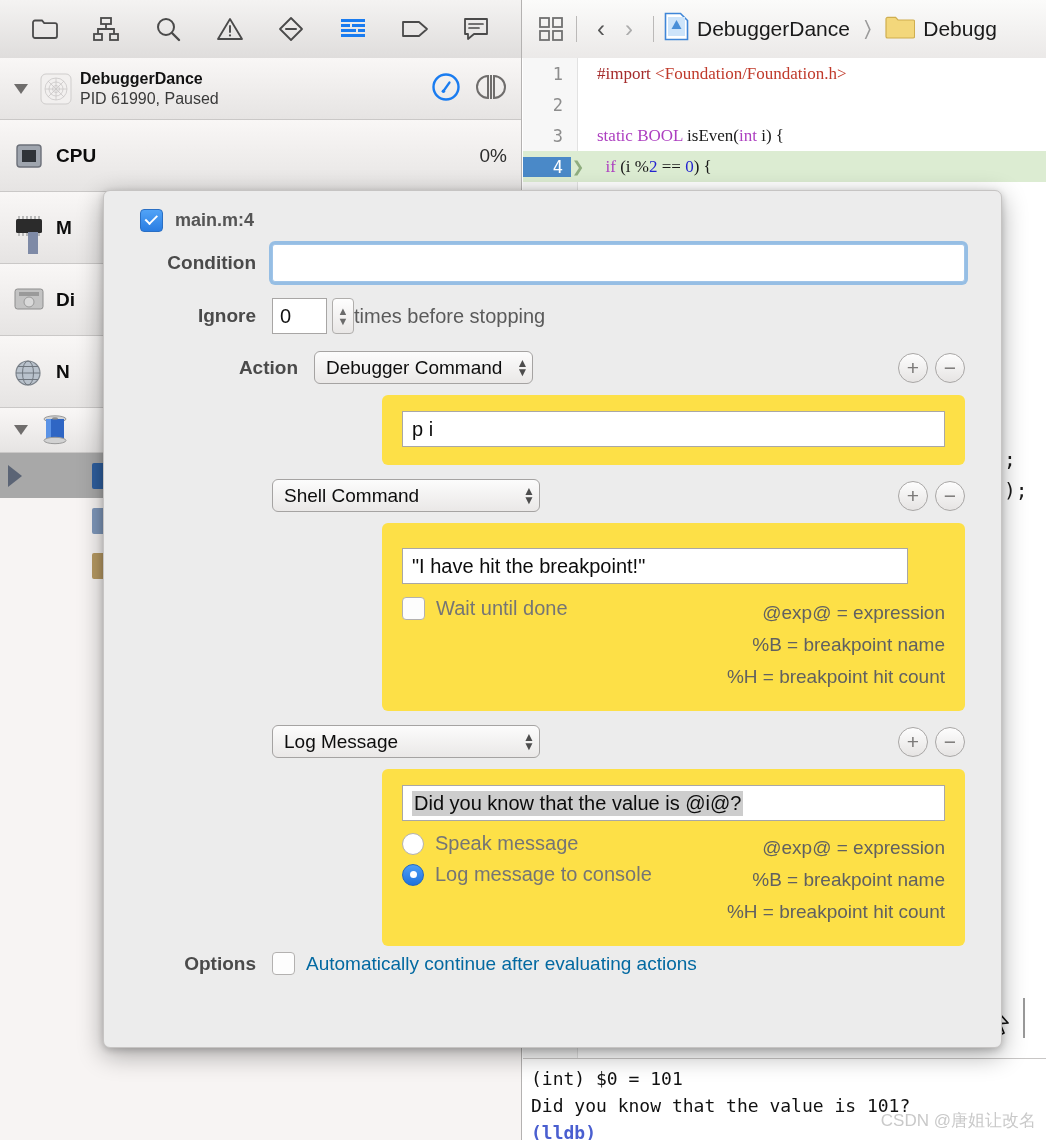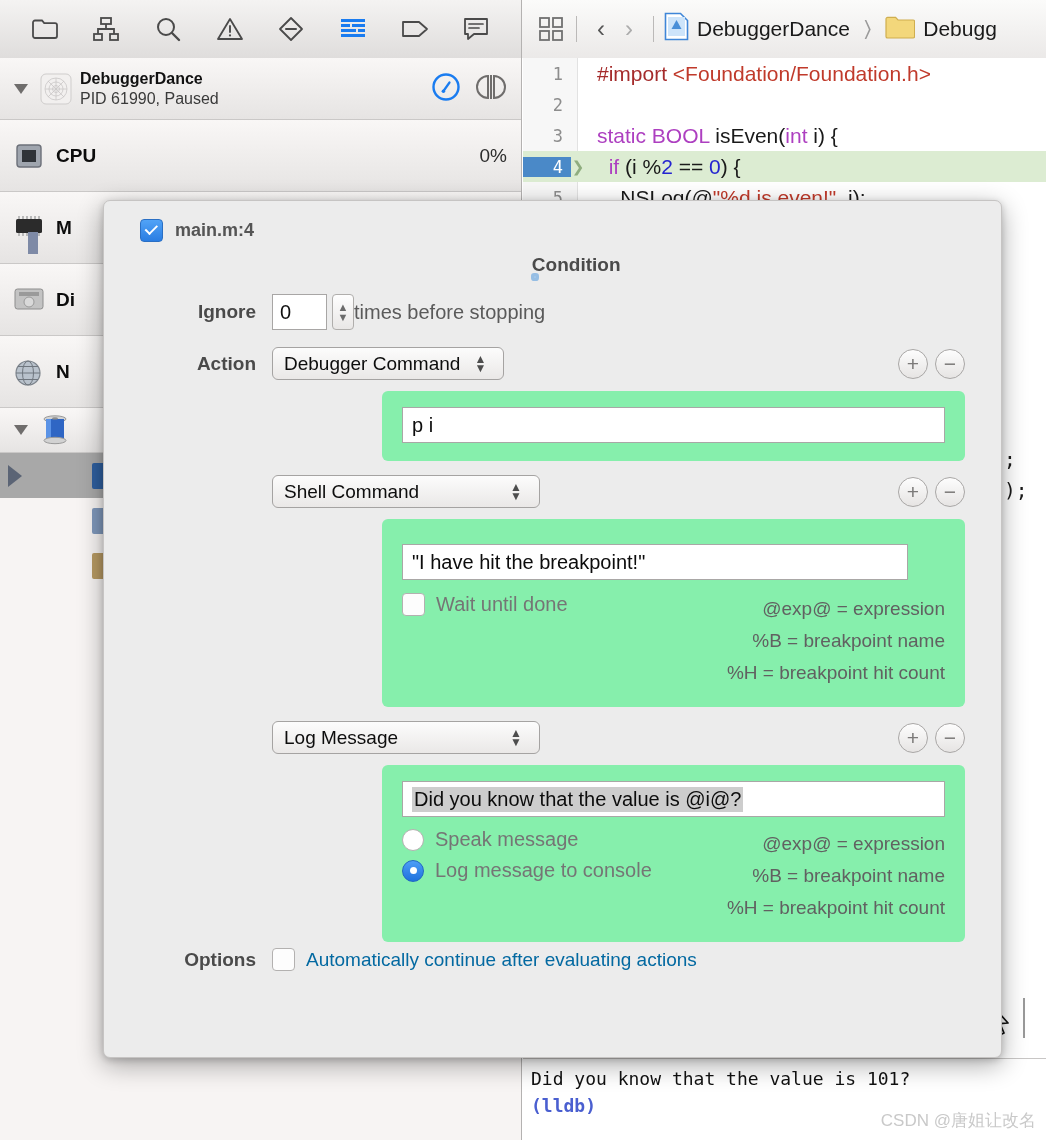--- a/index.html
+++ b/index.html
@@ -88,21 +88,21 @@
   .gutter {
     position: absolute; left: 0; top: 0; width: 55px; height: 100%;
     background: #f7f7f7; border-right: 1px solid #e2e2e2;
   }
   .code-line { position: relative; height: 31px; display: flex; align-items: center; }
   .code-line.hl { background: #dcecd2; }
   .ln { width: 48px; text-align: right; padding-right: 8px; font-family: "DejaVu Sans Mono", monospace;
     font-size: 17px; color: #8d8d8d; flex: none; }
   .code-line.hl .ln { background: #4a89c8; color: #fff; border-radius: 0; }
   .bp-chev { width: 14px; flex: none; color: #8fad7f; font-size: 15px; text-align:center;}
-  .code-txt { font-family: Liberation Sans, sans-serif; font-size: 21px;
+  .code-txt { font-family: Liberation Serif, serif; font-size: 17px;
     white-space: pre; padding-left: 12px; color: #1a1a1a; }
   .k-pre { color: #a52c2c; }
   .k-kw { color: #ad3fc0; }
   .k-num { color: #2424d0; }
   .k-str { color: #c03a2b; }
 
   .code-snips { position: absolute; right: 0; top: 390px; width: 60px;
     font-family: "DejaVu Sans Mono", monospace; font-size: 19.5px; color: #1a1a1a; }
   .code-snips div { height: 31px; text-align: left; padding-left: 18px;}
 
@@ -117,21 +117,21 @@
   .watermark {
     position: absolute; right: 10px; bottom: 6px; font-size: 17px;
     color: #c9c9c9; font-family: "Liberation Sans", sans-serif;
   }
   .cursor-arrow { position: absolute; left: 465px; top: 945px; }
   .caret-line { position: absolute; left: 500px; top: 940px; width: 2px; height: 40px;
     background: #999; }
 
   
   .popover {
-    position: absolute; left: 103px; top: 200px; width: 899px; height: 858px;
+    position: absolute; left: 103px; top: 190px; width: 899px; height: 858px;
     background: #ececec; border-radius: 7px;
     border: 1px solid #c6c4c3;
     box-shadow: 0 7px 26px rgba(0,0,0,0.33), 0 2px 7px rgba(0,0,0,0.18);
   }
   .pop-head { display: flex; align-items: center; gap: 12px; padding: 18px 0 0 36px; }
   .cbx {
     width: 23px; height: 23px; border-radius: 4px; flex: none;
     display: inline-flex; align-items: center; justify-content: center;
   }
   .cbx.on { background: linear-gradient(to bottom,#51a3f7,#2a7de2); border: 1px solid #2a6fc4; }
@@ -139,59 +139,59 @@
   .cbx.on::after {
     content: ""; width: 10px; height: 5px; border-left: 2.6px solid #fff;
     border-bottom: 2.6px solid #fff; transform: rotate(-45deg) translate(1px,-2px);
   }
   .head-title { font-size: 18px; font-weight: bold; color: #555; }
 
   .row { display: flex; align-items: center; }
   .lbl-right { width: 168px; text-align: right; padding-right: 16px;
     font-size: 19px; font-weight: bold; color: #4a4a4a; flex: none; }
 
-  .cond-row { margin-top: 12px; flex-direction: column; }
+  .cond-row { margin-top: 12px; }
   .cond-field {
     height: 38px; flex: 1; margin-right: 36px; background: #fff;
     border: 1px solid #9fc4e8; border-radius: 3px;
     box-shadow: 0 0 0 3px rgba(122,175,226,0.75);
   }
 
   .ign-row { margin-top: 16px; }
   .ign-field {
     width: 55px; height: 36px; background: #fff; border: 1px solid #a8a6a5;
     font-size: 20px; color: #111; padding: 0 7px; display: flex; align-items: center;
   }
   .stepper {
     width: 22px; height: 36px; margin-left: 5px; border-radius: 4px;
     background: linear-gradient(to bottom,#fefefe,#e9e7e6); border: 1px solid #b0aeac;
     display: flex; flex-direction: column; align-items: center; justify-content: center;
     color: #6b6b6b; font-size: 11px; line-height: 10px;
   }
   .ign-suffix { font-size: 20px; color: #5a5a5a; }
 
-  .act-row { margin-top: 17px; }
+  .act-row { margin-top: 17px; margin-left: 42px; }
   .popup-btn {
     height: 33px; border-radius: 6px; border: 1px solid #a5a3a2;
     background: linear-gradient(to bottom,#fcfcfc,#eae8e7);
-    display: inline-flex; align-items: center; padding: 0 17px 0 11px;
+    display: inline-flex; align-items: center; padding: 0 4px 0 11px;
     font-size: 19px; color: #0d0d0d; gap: 10px;
   }
   .popup-arrows { display: flex; flex-direction: column; line-height: 9px;
     font-size: 12px; color: #4d4d4d; margin-left: 4px; }
   .pm-group { margin-left: auto; margin-right: 36px; display: flex; gap: 7px; }
   .circ-btn {
     width: 30px; height: 30px; border-radius: 50%; border: 1px solid #a9a7a6;
     background: linear-gradient(to bottom,#fdfdfd,#e6e4e3);
     display: flex; align-items: center; justify-content: center;
     color: #7c7a79; font-size: 21px; line-height: 1; font-weight: 300;
   }
 
   .act-panel {
-    margin: 11px 36px 0 278px; background: #86efac; border-radius: 6px;
+    margin: 11px 36px 0 278px; background: #fde047; border-radius: 6px;
     padding: 16px 20px 18px 20px;
   }
   .txt-field {
     height: 36px; background: #fff; border: 1px solid #a9a7a6;
     display: flex; align-items: center; padding: 0 9px;
     font-size: 20px; color: #0c0c0c;
   }
   .choose-btn {
     height: 36px; border-radius: 6px; border: 1px solid #a5a3a2;
     background: linear-gradient(to bottom,#fcfcfc,#ebe9e8);
@@ -475,20 +475,21 @@
 
     <div class="cursor-arrow">
       <svg width="26" height="34" viewBox="0 0 26 34">
           <path d="M3 1l17 19-8 .6 4 9.4-3.2 1.6-4-9.6L3 28z" fill="#fff" stroke="#111" stroke-width="1.7" stroke-linejoin="round"></path>
         </svg>
     </div>
     <div class="caret-line"></div>
   </div>
 
   <div class="console">
+    <div>(int) $0 = 101</div>
     <div>Did you know that the value is 101?</div>
     <div class="lldb">(lldb)</div>
     <div class="watermark">CSDN @唐姐让改名</div>
   </div>
 
   <div class="popover">
 
     <div class="pop-head">
       <span class="cbx on"></span>
       <span class="head-title">main.m:4</span>

